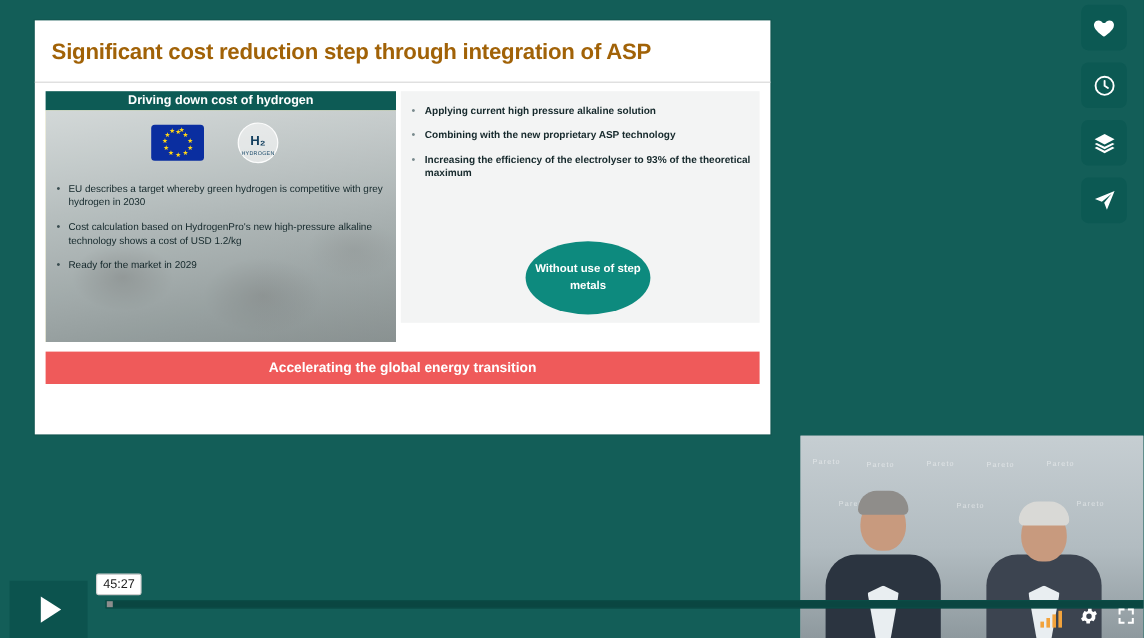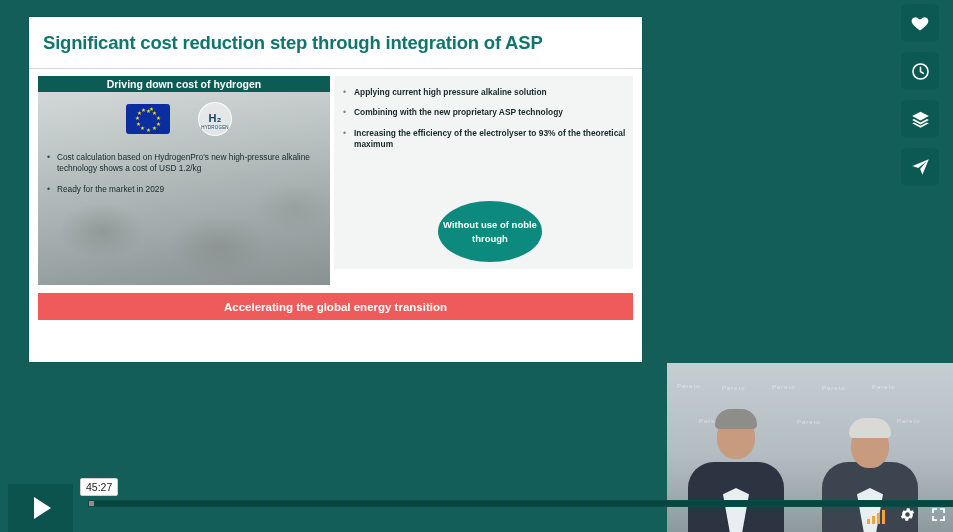--- a/index.html
+++ b/index.html
@@ -22,21 +22,21 @@
     width: 613px; height: 345px;
     background: #ffffff;
     box-shadow: 0 0 0 1px rgba(0,0,0,0.08);
   }
   .slide-title {
     position: absolute;
     left: 14px; top: 15px;
     width: 580px;
     font-size: 18.5px;
     font-weight: bold;
-    color: #0f766e;
+    color: #a16207;
     letter-spacing: -0.2px;
   }
   .slide-rule {
     position: absolute;
     left: 0; top: 51px;
     width: 613px; height: 1px;
     background: #d9d9d9;
   }
 
   
@@ -379,20 +379,23 @@
             <span style="left:23px;top:3px;">★</span>
           </div>
         </div>
 
         <div class="h2-badge">
           <div class="h2-text">H₂</div>
           <div class="h2-sub">HYDROGEN</div>
         </div>
 
         <ul class="bullets-left">
+          <li>
+            <span>EU describes a target whereby green hydrogen is competitive with grey hydrogen in 2030</span>
+          </li>
           <li class="bold">
             <span>Cost calculation based on HydrogenPro's new high-pressure alkaline technology shows a cost of USD 1.2/kg</span>
           </li>
           <li class="bold">
             <span>Ready for the market in 2029</span>
           </li>
         </ul>
       </div>
     </div>
 
@@ -402,21 +405,21 @@
           <li>
             <span>Applying current high pressure alkaline solution</span>
           </li>
           <li>
             <span>Combining with the new proprietary ASP technology</span>
           </li>
           <li>
             <span>Increasing the efficiency of the electrolyser to 93% of the theoretical maximum</span>
           </li>
         </ul>
-        <div class="oval">Without use of noble through</div>
+        <div class="oval">Without use of step metals</div>
       </div>
     </div>
 
     <div class="banner">Accelerating the global energy transition</div>
   </div>
 
   <div class="pip">
     <div class="pip-bg"></div>
     <div class="pip-wall-text">
       <span style="left:10px;top:20px;">Pareto</span>

